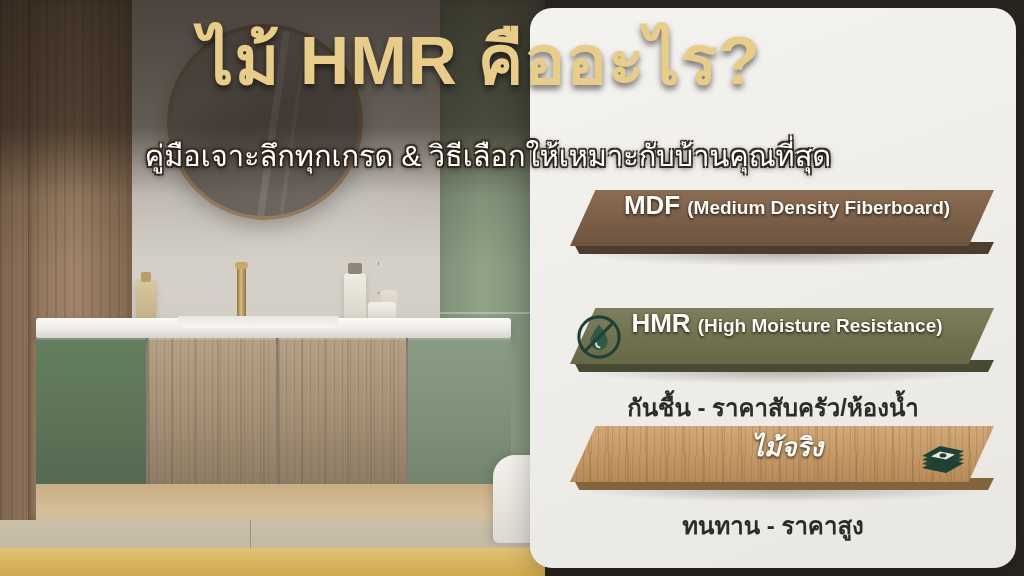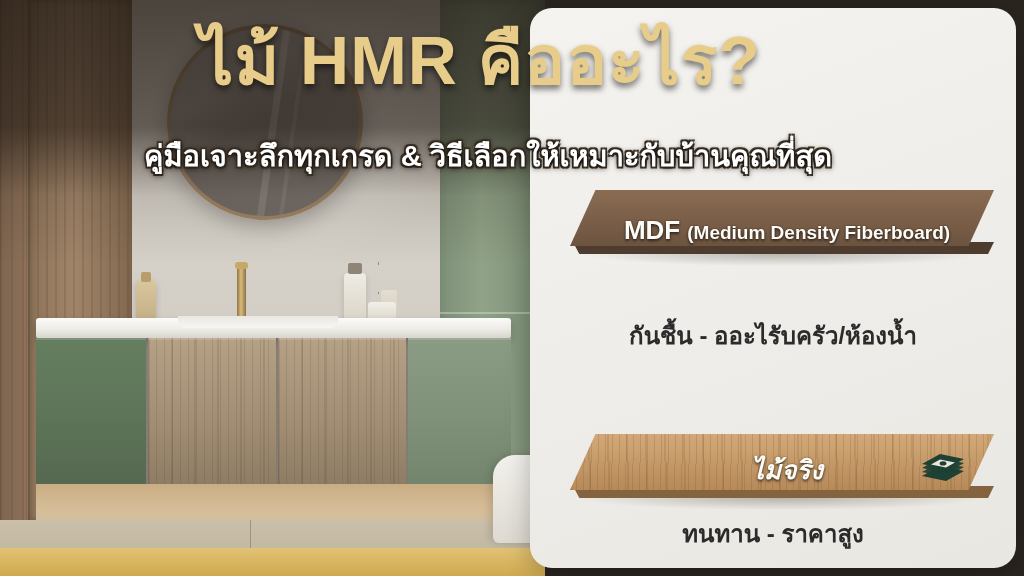--- a/index.html
+++ b/index.html
@@ -122,33 +122,33 @@
   .title { position:absolute; left:0; top:24px; width:960px; text-align:center;
     font-size:68px; font-weight:bold; letter-spacing:1px; line-height:1.06;
     background:linear-gradient(180deg,#fff4cf 0%,#f0d694 26%,#c9a martin 27%,#d9bc78 52%,#a87f36 74%,#e8cf97 100%);
     -webkit-background-clip:text; background-clip:text; color:transparent;
     -webkit-text-fill-color:transparent;
     filter:drop-shadow(0 4px 5px rgba(0,0,0,.55)); z-index:6; }
   .title-fallback { position:absolute; left:0; top:24px; width:960px; text-align:center;
     font-size:68px; font-weight:bold; letter-spacing:1px; line-height:1.06;
     color:#e8cc8a; z-index:5; text-shadow:0 4px 6px rgba(0,0,0,.55); }
   .subtitle { position:absolute; left:0; top:133px; width:960px; text-align:center;
-    font-size:29px; font-weight:bold; color:#ffffff; z-index:6;
+    font-size:29px; font-weight:normal; color:#ffffff; z-index:6;
     text-shadow:0 0 5px rgba(0,0,0,.75), 0 2px 6px rgba(0,0,0,.6),
                 -1.6px -1.6px 0 #4a3b2c, 1.6px -1.6px 0 #4a3b2c,
                 -1.6px 1.6px 0 #4a3b2c, 1.6px 1.6px 0 #4a3b2c;padding-left:16px; }
 
   
   .rows { position:absolute; left:530px; top:190px; width:486px; height:370px; z-index:7; }
   .row { position:relative; height:118px; }
 
   .board-wrap { position:relative; height:72px; margin:0 22px 0 40px; }
   .board { position:absolute; left:0; top:0; right:0; height:56px;
     clip-path: polygon(6% 0%, 100% 0%, 94% 100%, 0% 100%);
-    display:flex; align-items:flex-end; justify-content:center; }
+    display:flex; align-items:flex-start; justify-content:center; }
   .board-edge { position:absolute; left:0; top:52px; right:0; height:12px;
     clip-path: polygon(0.7% 0%, 100% 0%, 98.6% 100%, 2.2% 100%);
     filter:brightness(.72); }
   .board-shadow { position:absolute; left:14px; top:64px; right:16px; height:12px;
     background:radial-gradient(ellipse at 50% 0%, rgba(60,50,40,.30), rgba(0,0,0,0) 72%); }
 
   .b-mdf  { background:linear-gradient(180deg,#8a6c53 0%,#7a5e47 55%,#6d5440 100%); }
   .e-mdf  { background:#6d5440; }
   .b-hmr  { background:linear-gradient(180deg,#7d7e5d 0%,#70714f 55%,#666746 100%); }
   .e-hmr  { background:#666746; }
@@ -248,21 +248,37 @@
         <div class="board b-mdf">
           <div class="board-label">
             <span>MDF</span>
             <span class="en">(Medium Density Fiberboard)</span>
           </div>
         </div>
       </div>
     </div>
 
     <div class="row">
-      <div class="caption">กันชื้น - ออะไรับครัว/ห้องน้ำ</div>
+      <div class="board-wrap">
+        <div class="board-shadow"></div>
+        <div class="board-edge e-hmr"></div>
+        <div class="board b-hmr">
+          <div class="board-label">
+            <span>HMR</span>
+            <span class="en">(High Moisture Resistance)</span>
+          </div>
+        </div>
+        <svg class="icon-drop" viewBox="0 0 48 48">
+          <circle cx="24" cy="24" r="21" fill="none" stroke="#1f4034" stroke-width="3.2"></circle>
+          <path d="M24 11 C24 11 33 22 33 28.5 C33 33.6 29 37.6 24 37.6 C19 37.6 15 33.6 15 28.5 C15 22 24 11 24 11 Z" fill="#2d5a46"></path>
+          <path d="M21 30.5 C21 33 22.5 34.6 24.6 34.8" fill="none" stroke="#e8efe9" stroke-width="1.8" stroke-linecap="round"></path>
+          <line x1="9" y1="39" x2="39" y2="9" stroke="#1f4034" stroke-width="3.2" stroke-linecap="round"></line>
+        </svg>
+      </div>
+      <div class="caption">กันชื้น - ราคาสับครัว/ห้องน้ำ</div>
     </div>
 
     <div class="row">
       <div class="board-wrap">
         <div class="board-shadow"></div>
         <div class="board-edge e-wood"></div>
         <div class="board b-wood">
           <div class="board-label">
             <span>ไม้จริง</span>
           </div>

